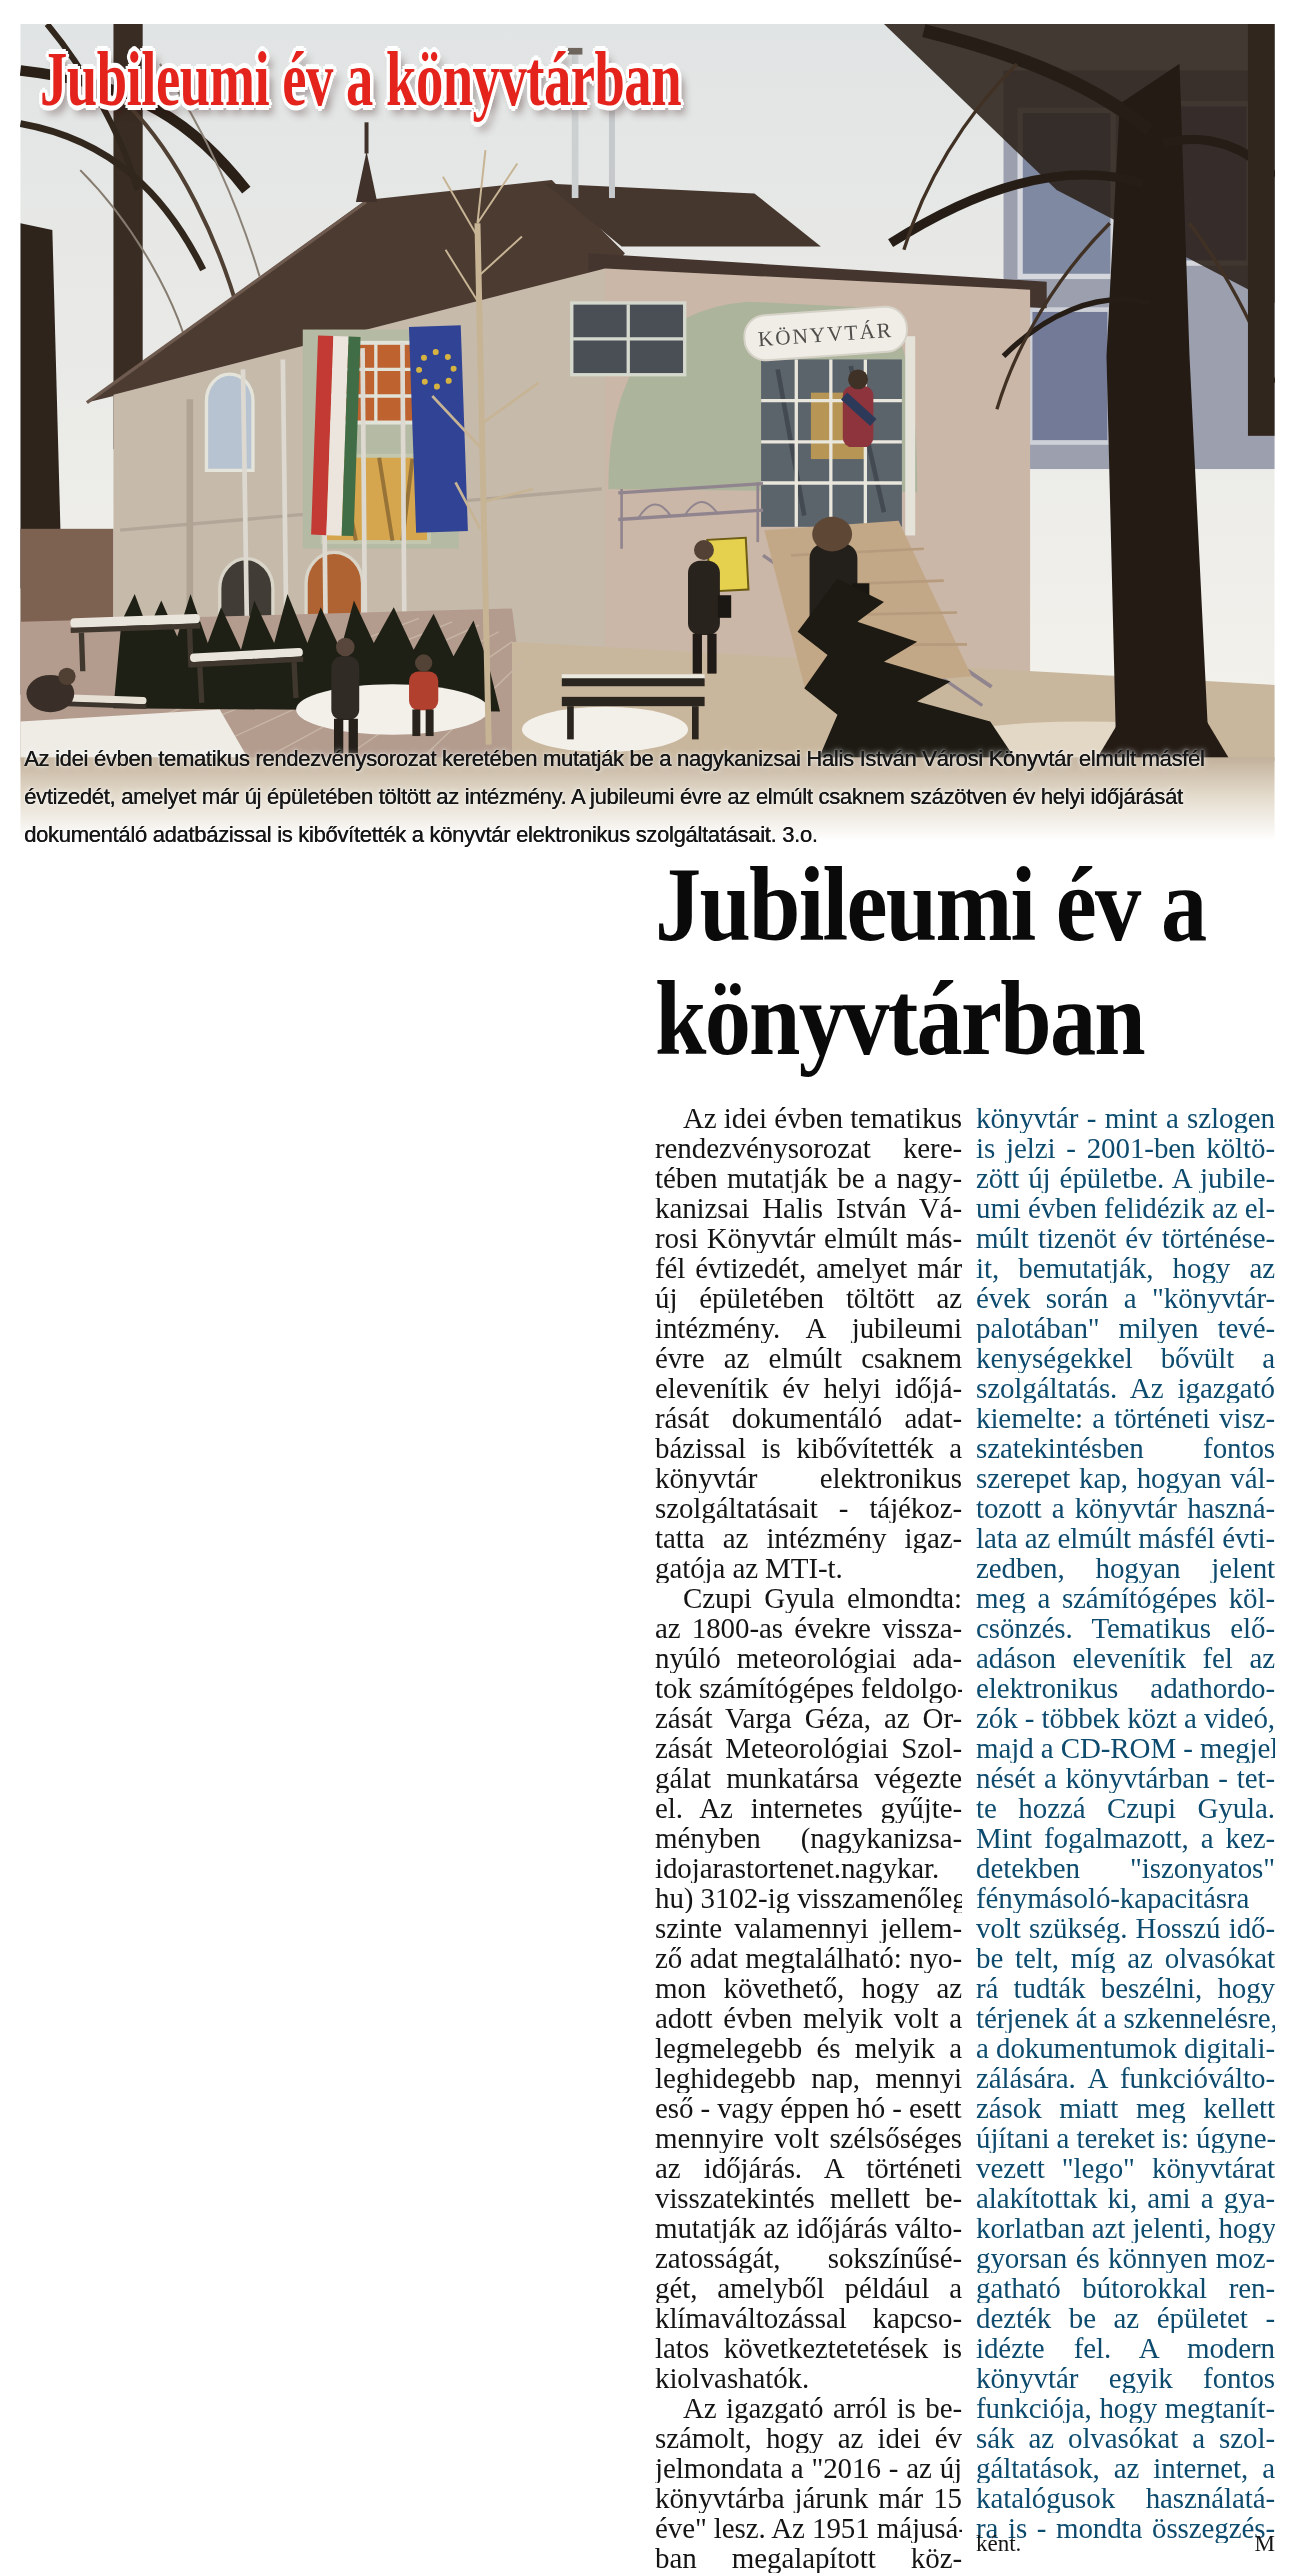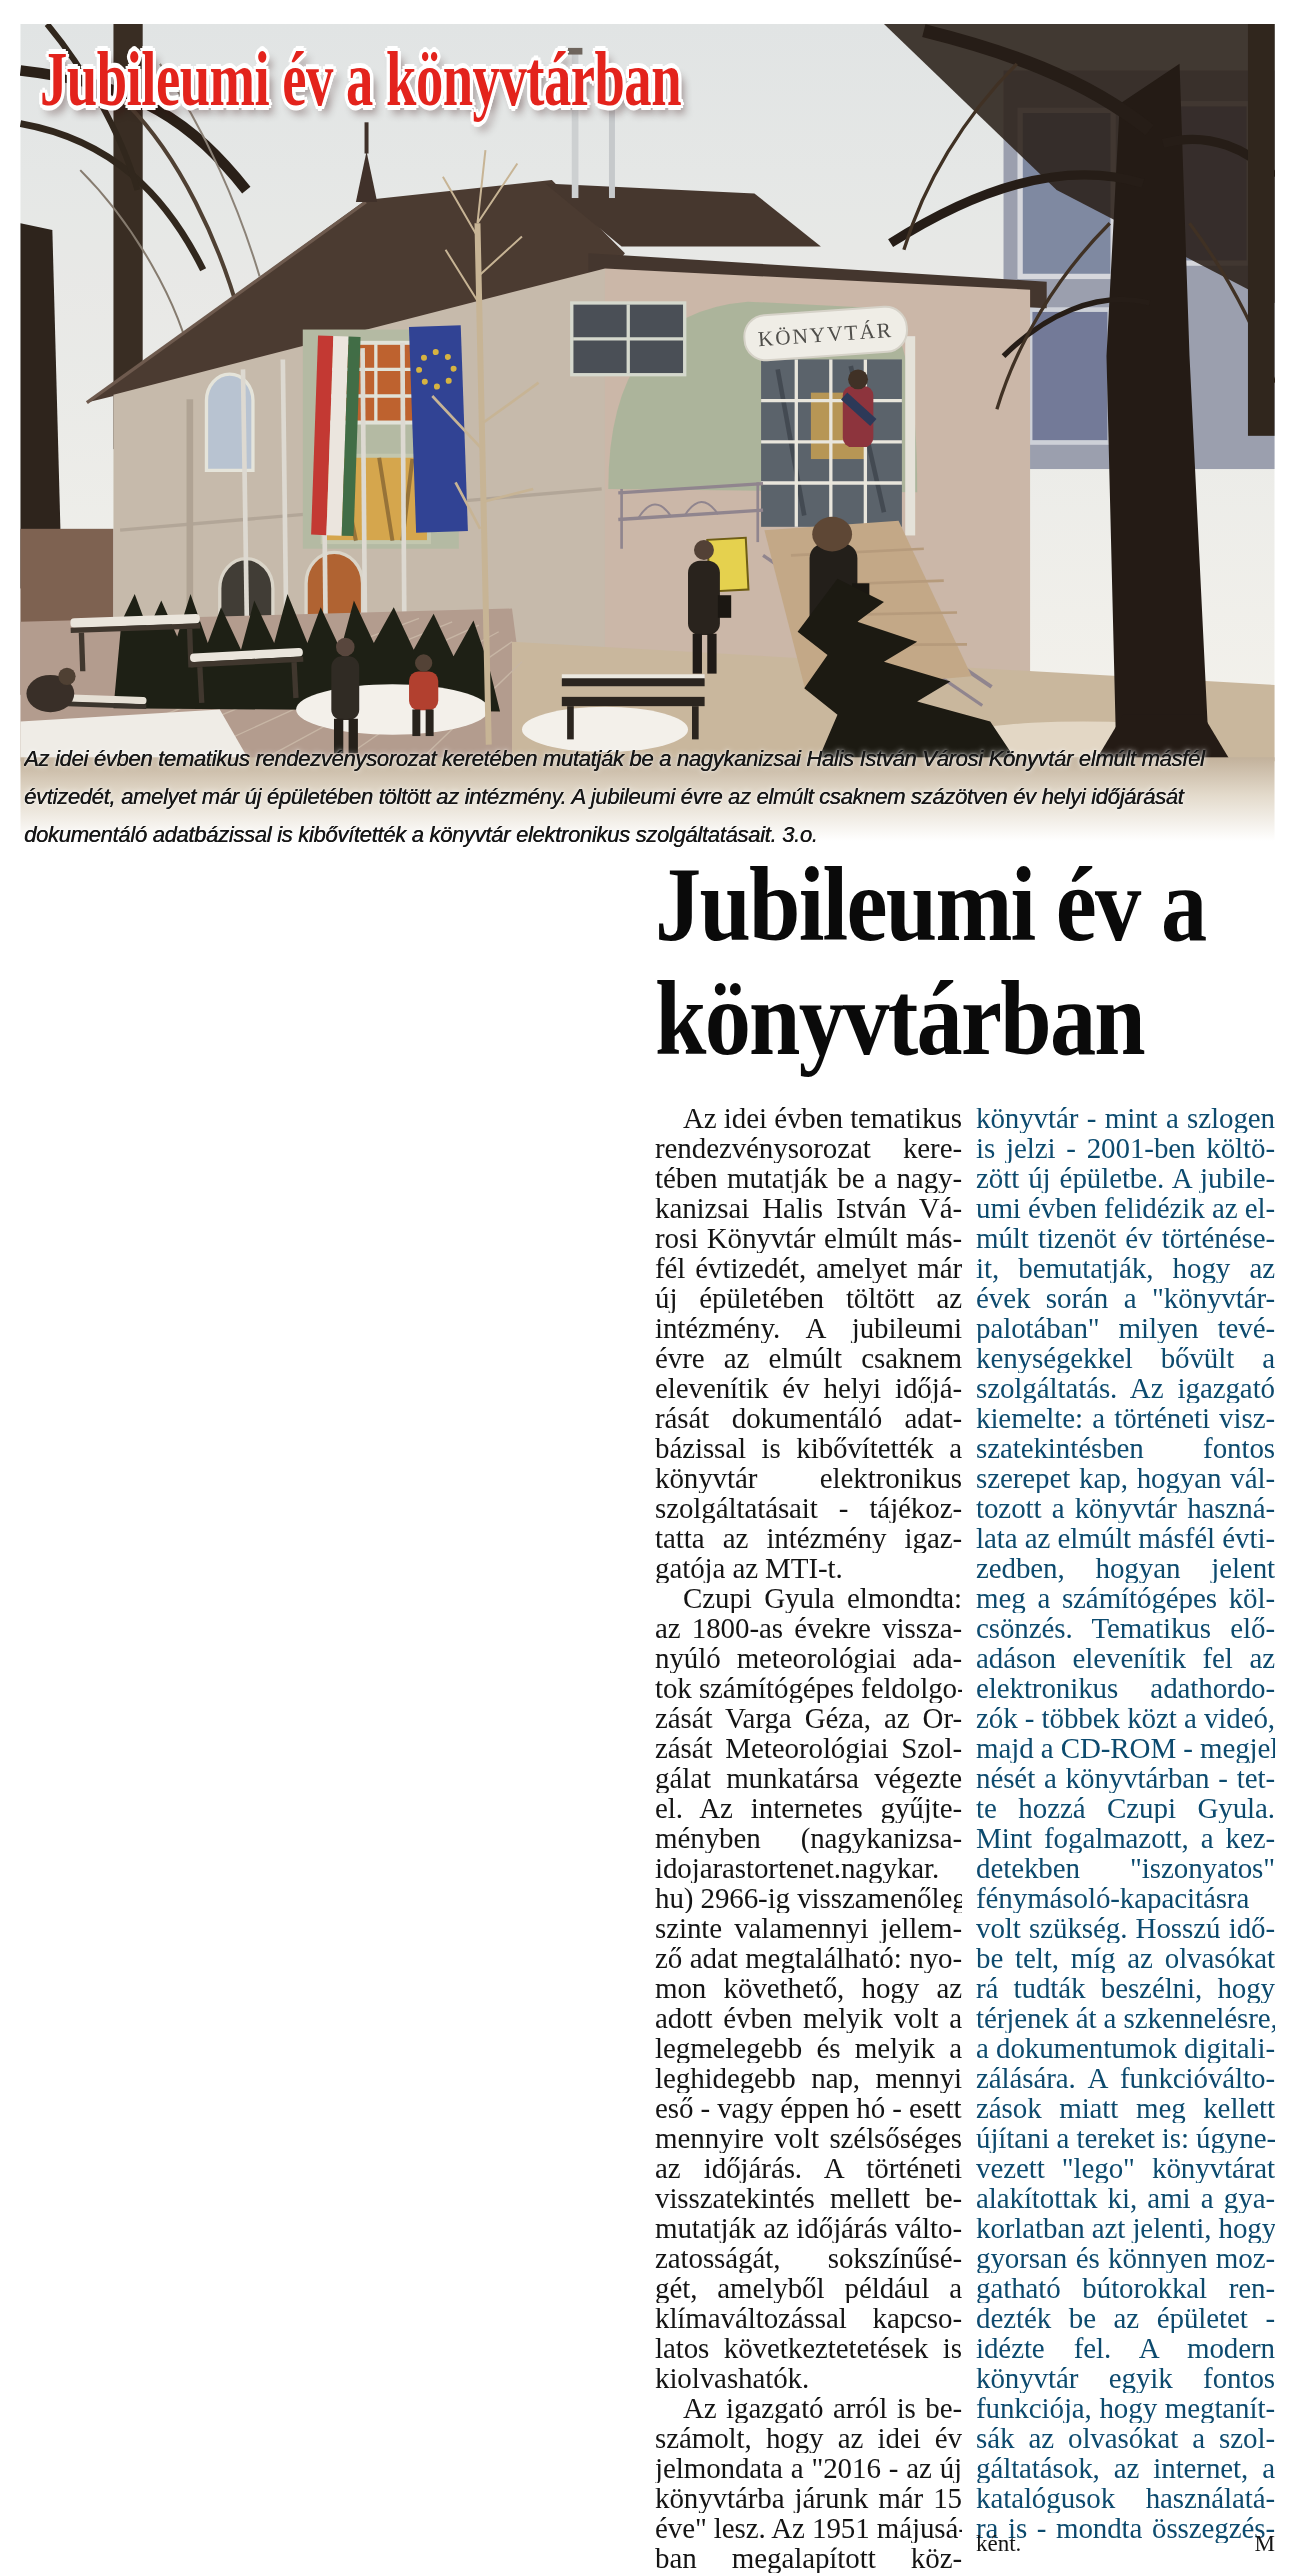--- a/index.html
+++ b/index.html
@@ -15,21 +15,21 @@
     font-family:"Liberation Serif",serif;font-weight:700;font-size:78px;line-height:1.08;
     letter-spacing:-0.7px;white-space:nowrap;transform:scaleX(.70);transform-origin:left top;
     text-shadow:-3.3px -3.3px 0 #fff,3.3px -3.3px 0 #fff,-3.3px 3.3px 0 #fff,3.3px 3.3px 0 #fff,
                  0 -4.7px 0 #fff,0 4.7px 0 #fff,-4.7px 0 0 #fff,4.7px 0 0 #fff,
                  6.6px 8px 10.6px rgba(45,5,5,.45);}
 
   
   #caption{position:absolute;left:24px;top:740px;width:1251px;
     font-family:"Liberation Sans",sans-serif;font-size:22px;line-height:38px;color:#161616;}
   #caption .tline{text-align:left;text-align-last:left;letter-spacing:-0.3px;
-    text-shadow:0.4px 0 0 currentColor,0 0 6.6px rgba(255,255,255,.95),0 0 2.7px rgba(255,255,255,.9);font-style:italic;}
+    text-shadow:0.4px 0 0 currentColor,0 0 6.6px rgba(255,255,255,.95),0 0 2.7px rgba(255,255,255,.9);}
 
   
   #title{position:absolute;left:655px;top:848px;color:#0a0a0a;}
   .titleline{font-weight:700;font-size:105px;line-height:114px;letter-spacing:-2px;
     white-space:nowrap;transform:scaleX(.88);transform-origin:left top;}
 
   
   .col{position:absolute;font-size:29px;line-height:30px;color:#141414;letter-spacing:-0.1px;}
   #colL{left:655px;top:1103px;width:307px;}
   #colR{left:976px;top:1103px;width:299px;}
@@ -341,21 +341,21 @@
       <div class="tline ind">Czupi Gyula elmondta:</div>
       <div class="tline">az 1800-as évekre vissza-</div>
       <div class="tline">nyúló meteorológiai ada-</div>
       <div class="tline">tok számítógépes feldolgo-</div>
       <div class="tline">zását Varga Géza, az Or-</div>
       <div class="tline">zását Meteorológiai Szol-</div>
       <div class="tline">gálat munkatársa végezte</div>
       <div class="tline">el. Az internetes gyűjte-</div>
       <div class="tline">ményben (nagykanizsa-</div>
       <div class="tline">idojarastortenet.nagykar.</div>
-      <div class="tline">hu) 2966-ig visszamenőleg</div>
+      <div class="tline">hu) 3102-ig visszamenőleg</div>
       <div class="tline">szinte valamennyi jellem-</div>
       <div class="tline">ző adat megtalálható: nyo-</div>
       <div class="tline">mon követhető, hogy az</div>
       <div class="tline">adott évben melyik volt a</div>
       <div class="tline">legmelegebb és melyik a</div>
       <div class="tline">leghidegebb nap, mennyi</div>
       <div class="tline">eső - vagy éppen hó - esett,</div>
       <div class="tline">mennyire volt szélsőséges</div>
       <div class="tline">az időjárás. A történeti</div>
       <div class="tline">visszatekintés mellett be-</div>

